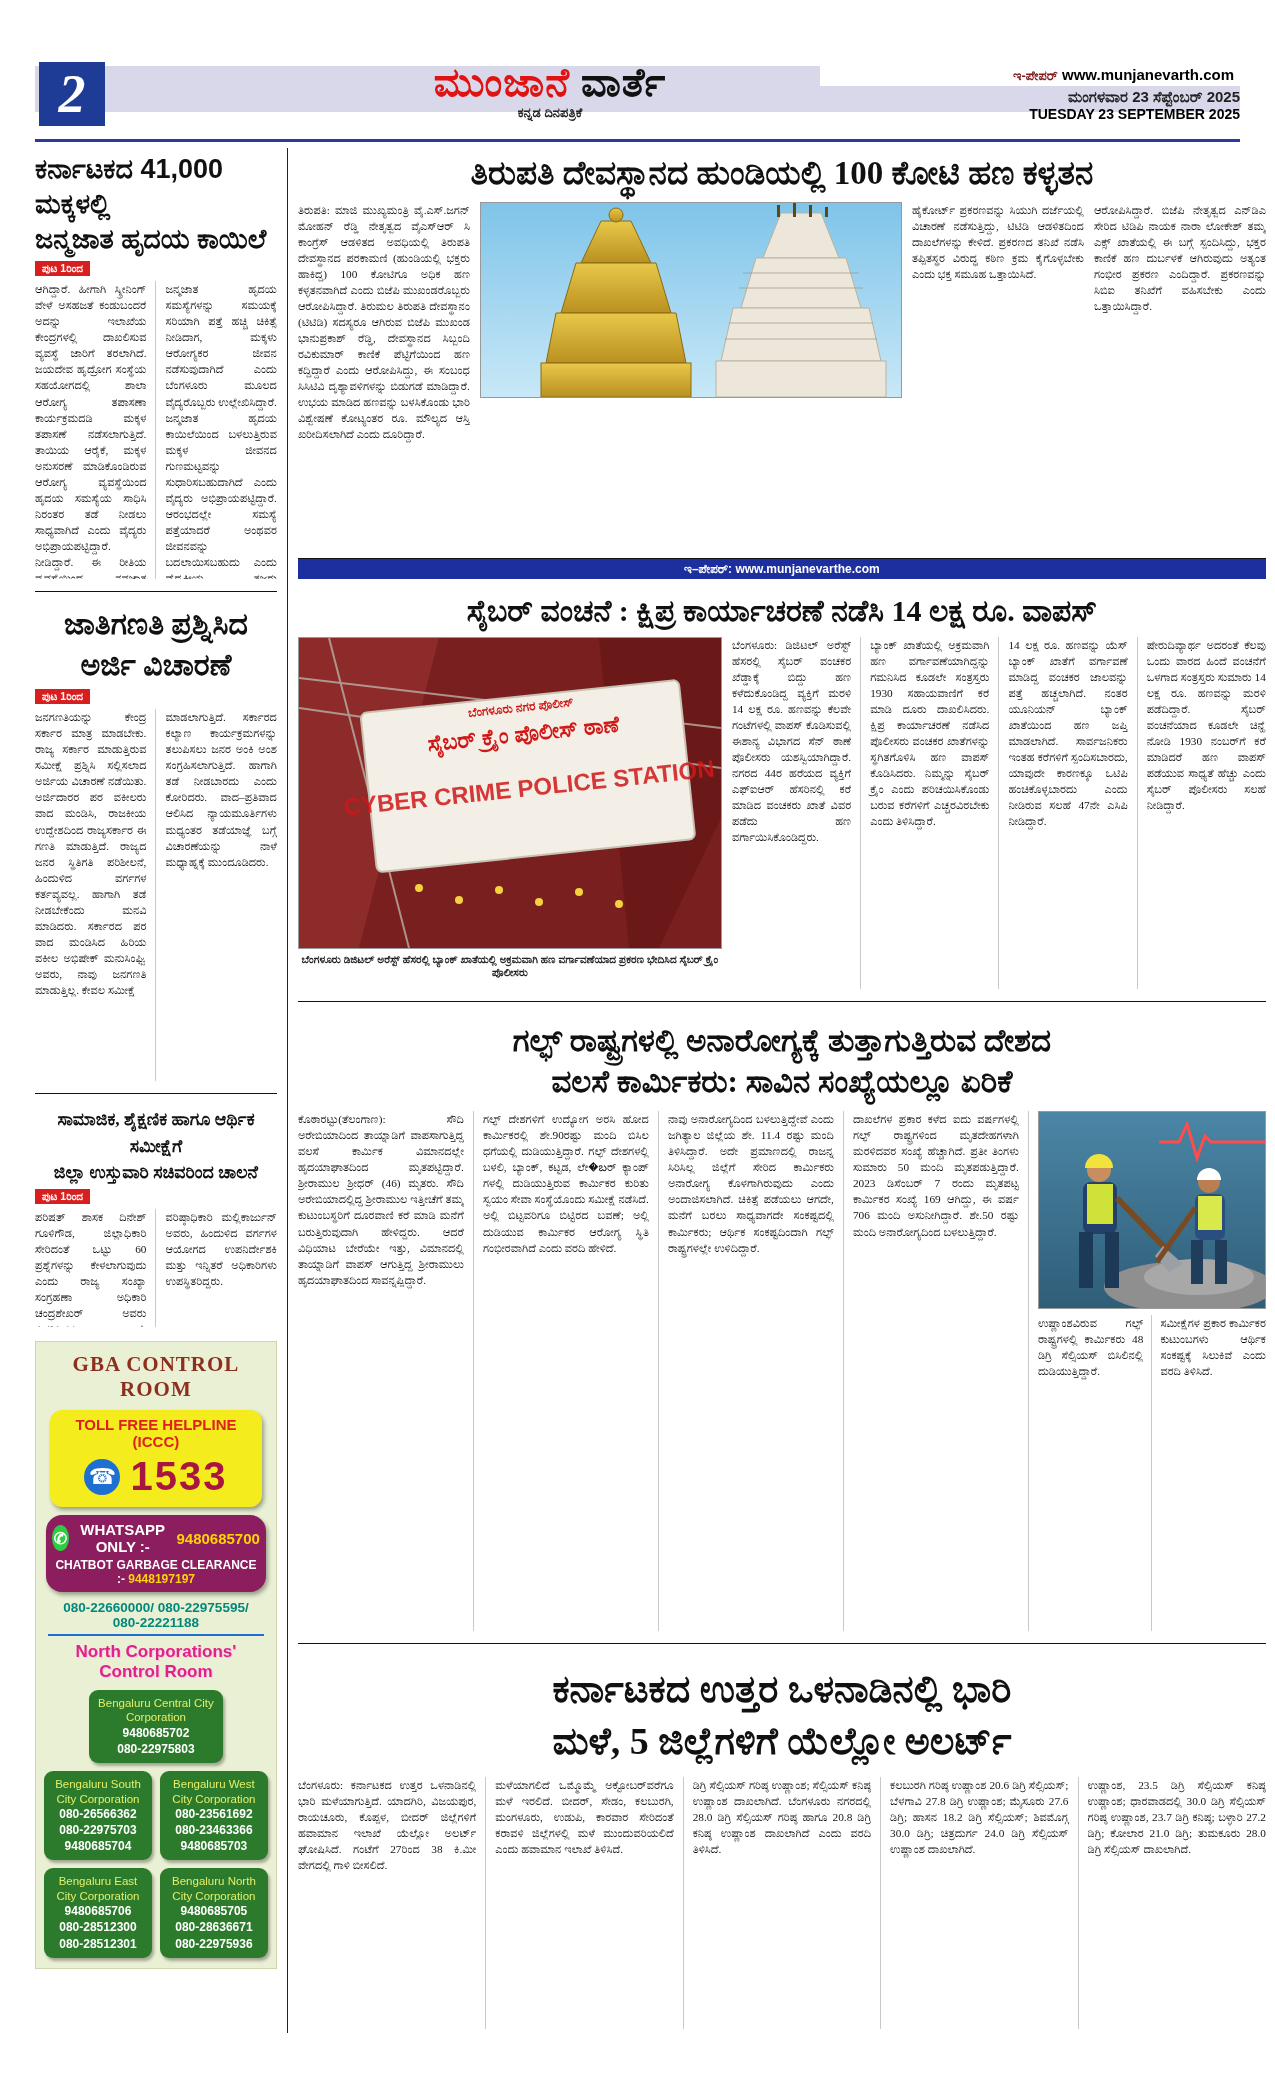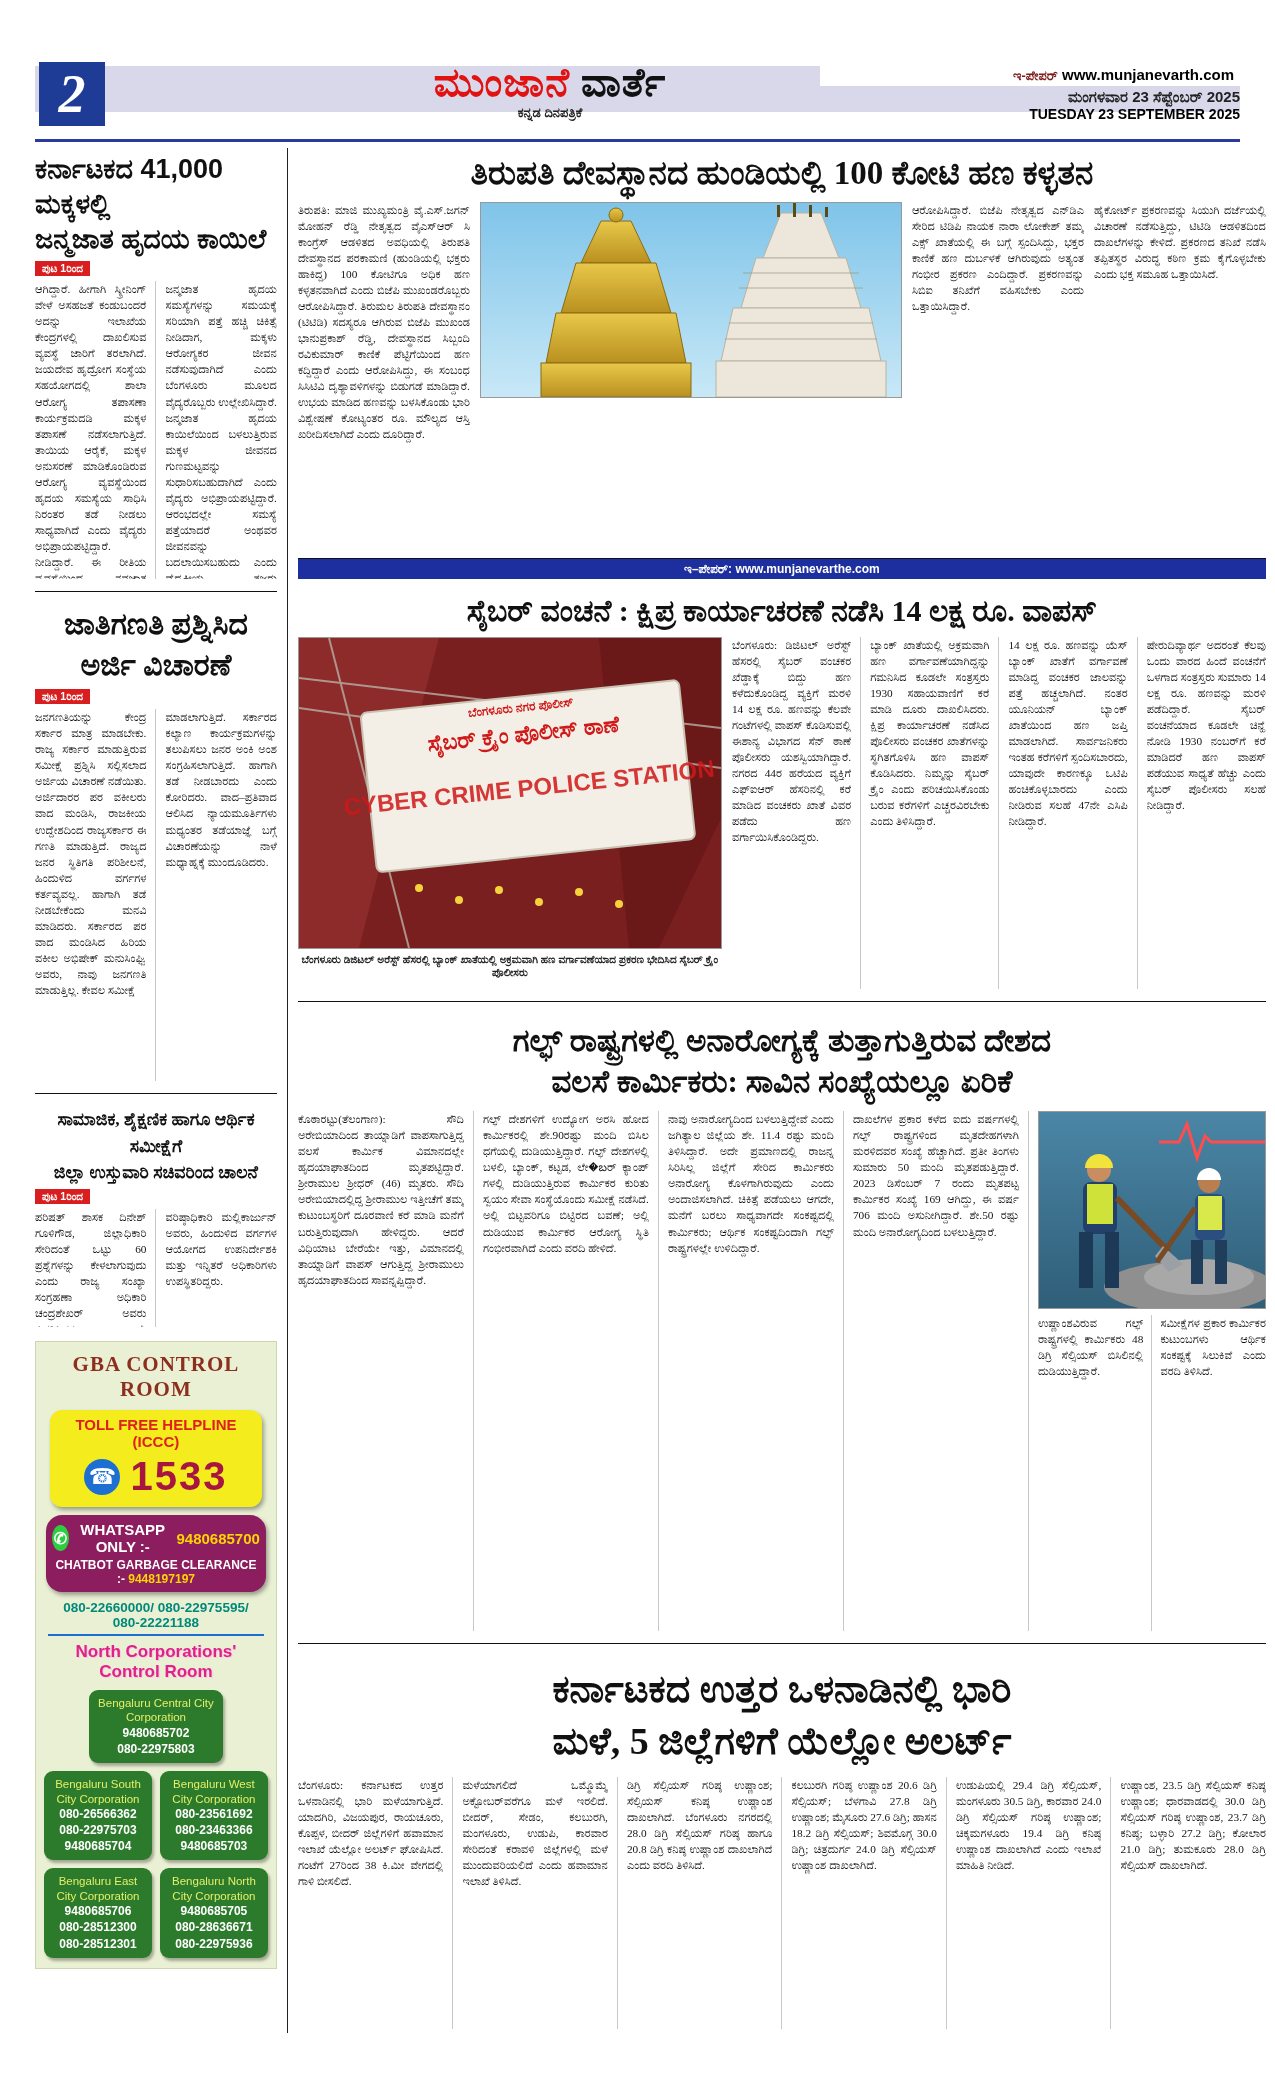--- a/index.html
+++ b/index.html
@@ -283,22 +283,22 @@
                   <rect x="328" y="2" width="3" height="12"></rect>
                     <rect x="344" y="4" width="3" height="10"></rect>
                 </g>
               </svg>
             </div>
             <div class="tiru-mid-cols body-text">
               <div class="col">ಮಾಯವಾಗಿದೆ. ಅಕ್ರಮ ಹಣಕಾಸು ವರ್ಗಾವಣೆ ಬಗ್ಗೆ ಆರಂಭದಲ್ಲೇ ಅಂದಿನ ಆಡಳಿತ ಮಂಡಳಿಗೆ ದೂರು ನೀಡಿದ್ದರೂ ಯಾವುದೇ ಕ್ರಮ ಕೈಗೊಂಡಿಲ್ಲ ಎಂದು ಅವರು ಆರೋಪಿಸಿದ್ದಾರೆ.</div>
               <div class="col">2019ರಿಂದ 2024ರವರೆಗೆ ವೈಎಸ್ಆರ್ ಸಿ ಆಡಳಿತದಲ್ಲಿ ಟಿಟಿಡಿಯ ಇತಿಹಾಸದಲ್ಲೇ ಅತ್ಯಧಿಕ 100 ಕೋಟಿಗೂ ಅಧಿಕ ಹಣ ಮಾಯವಾಗಿದೆ ಎಂದು ದೂರಿದ್ದಾರೆ.</div>
             </div>
           </div>
+          <div class="tiru-col body-text">ಹೈಕೋರ್ಟ್ ಪ್ರಕರಣವನ್ನು ಸಿಯುಗಿ ದರ್ಜೆಯಲ್ಲಿ ವಿಚಾರಣೆ ನಡೆಸುತ್ತಿದ್ದು, ಟಿಟಿಡಿ ಆಡಳಿತದಿಂದ ದಾಖಲೆಗಳನ್ನು ಕೇಳಿದೆ. ಪ್ರಕರಣದ ತನಿಖೆ ನಡೆಸಿ ತಪ್ಪಿತಸ್ಥರ ವಿರುದ್ಧ ಕಠಿಣ ಕ್ರಮ ಕೈಗೊಳ್ಳಬೇಕು ಎಂದು ಭಕ್ತ ಸಮೂಹ ಒತ್ತಾಯಿಸಿದೆ.</div>
           <div class="tiru-col body-text">ಆರೋಪಿಸಿದ್ದಾರೆ. ಬಿಜೆಪಿ ನೇತೃತ್ವದ ಎನ್‌ಡಿಎ ಸೇರಿದ ಟಿಡಿಪಿ ನಾಯಕ ನಾರಾ ಲೋಕೇಶ್ ತಮ್ಮ ಎಕ್ಸ್ ಖಾತೆಯಲ್ಲಿ ಈ ಬಗ್ಗೆ ಸ್ಪಂದಿಸಿದ್ದು, ಭಕ್ತರ ಕಾಣಿಕೆ ಹಣ ದುರ್ಬಳಕೆ ಆಗಿರುವುದು ಅತ್ಯಂತ ಗಂಭೀರ ಪ್ರಕರಣ ಎಂದಿದ್ದಾರೆ. ಪ್ರಕರಣವನ್ನು ಸಿಬಿಐ ತನಿಖೆಗೆ ವಹಿಸಬೇಕು ಎಂದು ಒತ್ತಾಯಿಸಿದ್ದಾರೆ.</div>
-          <div class="tiru-col body-text">ಹೈಕೋರ್ಟ್ ಪ್ರಕರಣವನ್ನು ಸಿಯುಗಿ ದರ್ಜೆಯಲ್ಲಿ ವಿಚಾರಣೆ ನಡೆಸುತ್ತಿದ್ದು, ಟಿಟಿಡಿ ಆಡಳಿತದಿಂದ ದಾಖಲೆಗಳನ್ನು ಕೇಳಿದೆ. ಪ್ರಕರಣದ ತನಿಖೆ ನಡೆಸಿ ತಪ್ಪಿತಸ್ಥರ ವಿರುದ್ಧ ಕಠಿಣ ಕ್ರಮ ಕೈಗೊಳ್ಳಬೇಕು ಎಂದು ಭಕ್ತ ಸಮೂಹ ಒತ್ತಾಯಿಸಿದೆ.</div>
         </div>
       </article>
 
       <div class="strip">ಇ–ಪೇಪರ್: www.munjanevarthe.com</div>
 
       <article class="art">
         <h1 class="h-cyber">ಸೈಬರ್ ವಂಚನೆ : ಕ್ಷಿಪ್ರ ಕಾರ್ಯಾಚರಣೆ ನಡೆಸಿ 14 ಲಕ್ಷ ರೂ. ವಾಪಸ್</h1>
         <div class="cyber-row">
           <div class="cyber-left">
             <div class="cyber-photo photo-frame">
@@ -397,20 +397,19 @@
       <article class="art">
         <h1 class="h-rain">
           <span>ಕರ್ನಾಟಕದ ಉತ್ತರ ಒಳನಾಡಿನಲ್ಲಿ ಭಾರಿ</span><br>
           <span>ಮಳೆ, 5 ಜಿಲ್ಲೆಗಳಿಗೆ ಯೆಲ್ಲೋ ಅಲರ್ಟ್</span>
         </h1>
         <div class="rain-row body-text">
           <div class="col">ಬೆಂಗಳೂರು: ಕರ್ನಾಟಕದ ಉತ್ತರ ಒಳನಾಡಿನಲ್ಲಿ ಭಾರಿ ಮಳೆಯಾಗುತ್ತಿದೆ. ಯಾದಗಿರಿ, ವಿಜಯಪುರ, ರಾಯಚೂರು, ಕೊಪ್ಪಳ, ಬೀದರ್ ಜಿಲ್ಲೆಗಳಿಗೆ ಹವಾಮಾನ ಇಲಾಖೆ ಯೆಲ್ಲೋ ಅಲರ್ಟ್ ಘೋಷಿಸಿದೆ. ಗಂಟೆಗೆ 27ರಿಂದ 38 ಕಿ.ಮೀ ವೇಗದಲ್ಲಿ ಗಾಳಿ ಬೀಸಲಿದೆ.</div>
           <div class="col">ಮಳೆಯಾಗಲಿದೆ ಒಮ್ಮೊಮ್ಮೆ ಅಕ್ಟೋಬರ್‌ವರೆಗೂ ಮಳೆ ಇರಲಿದೆ. ಬೀದರ್, ಸೇಡಂ, ಕಲಬುರಗಿ, ಮಂಗಳೂರು, ಉಡುಪಿ, ಕಾರವಾರ ಸೇರಿದಂತೆ ಕರಾವಳಿ ಜಿಲ್ಲೆಗಳಲ್ಲಿ ಮಳೆ ಮುಂದುವರಿಯಲಿದೆ ಎಂದು ಹವಾಮಾನ ಇಲಾಖೆ ತಿಳಿಸಿದೆ.</div>
           <div class="col">ಡಿಗ್ರಿ ಸೆಲ್ಸಿಯಸ್ ಗರಿಷ್ಠ ಉಷ್ಣಾಂಶ; ಸೆಲ್ಸಿಯಸ್ ಕನಿಷ್ಠ ಉಷ್ಣಾಂಶ ದಾಖಲಾಗಿದೆ. ಬೆಂಗಳೂರು ನಗರದಲ್ಲಿ 28.0 ಡಿಗ್ರಿ ಸೆಲ್ಸಿಯಸ್ ಗರಿಷ್ಠ ಹಾಗೂ 20.8 ಡಿಗ್ರಿ ಕನಿಷ್ಠ ಉಷ್ಣಾಂಶ ದಾಖಲಾಗಿದೆ ಎಂದು ವರದಿ ತಿಳಿಸಿದೆ.</div>
           <div class="col">ಕಲಬುರಗಿ ಗರಿಷ್ಠ ಉಷ್ಣಾಂಶ 20.6 ಡಿಗ್ರಿ ಸೆಲ್ಸಿಯಸ್; ಬೆಳಗಾವಿ 27.8 ಡಿಗ್ರಿ ಉಷ್ಣಾಂಶ; ಮೈಸೂರು 27.6 ಡಿಗ್ರಿ; ಹಾಸನ 18.2 ಡಿಗ್ರಿ ಸೆಲ್ಸಿಯಸ್; ಶಿವಮೊಗ್ಗ 30.0 ಡಿಗ್ರಿ; ಚಿತ್ರದುರ್ಗ 24.0 ಡಿಗ್ರಿ ಸೆಲ್ಸಿಯಸ್ ಉಷ್ಣಾಂಶ ದಾಖಲಾಗಿದೆ.</div>
-          <div class="col">ಉಡುಪಿಯಲ್ಲಿ 29.4 ಡಿಗ್ರಿ ಸೆಲ್ಸಿಯಸ್, ಮಂಗಳೂರು 30.5 ಡಿಗ್ರಿ, ಕಾರವಾರ 24.0 ಡಿಗ್ರಿ ಸೆಲ್ಸಿಯಸ್ ಗರಿಷ್ಠ ಉಷ್ಣಾಂಶ; ಚಿಕ್ಕಮಗಳೂರು 19.4 ಡಿಗ್ರಿ ಕನಿಷ್ಠ ಉಷ್ಣಾಂಶ ದಾಖಲಾಗಿದೆ ಎಂದು ಇಲಾಖೆ ಮಾಹಿತಿ ನೀಡಿದೆ.</div>
           <div class="col">ಉಷ್ಣಾಂಶ, 23.5 ಡಿಗ್ರಿ ಸೆಲ್ಸಿಯಸ್ ಕನಿಷ್ಠ ಉಷ್ಣಾಂಶ; ಧಾರವಾಡದಲ್ಲಿ 30.0 ಡಿಗ್ರಿ ಸೆಲ್ಸಿಯಸ್ ಗರಿಷ್ಠ ಉಷ್ಣಾಂಶ, 23.7 ಡಿಗ್ರಿ ಕನಿಷ್ಠ; ಬಳ್ಳಾರಿ 27.2 ಡಿಗ್ರಿ; ಕೋಲಾರ 21.0 ಡಿಗ್ರಿ; ತುಮಕೂರು 28.0 ಡಿಗ್ರಿ ಸೆಲ್ಸಿಯಸ್ ದಾಖಲಾಗಿದೆ.</div>
         </div>
       </article>
 
     </section>
   </main>
 </div>
 
 </body></html>

